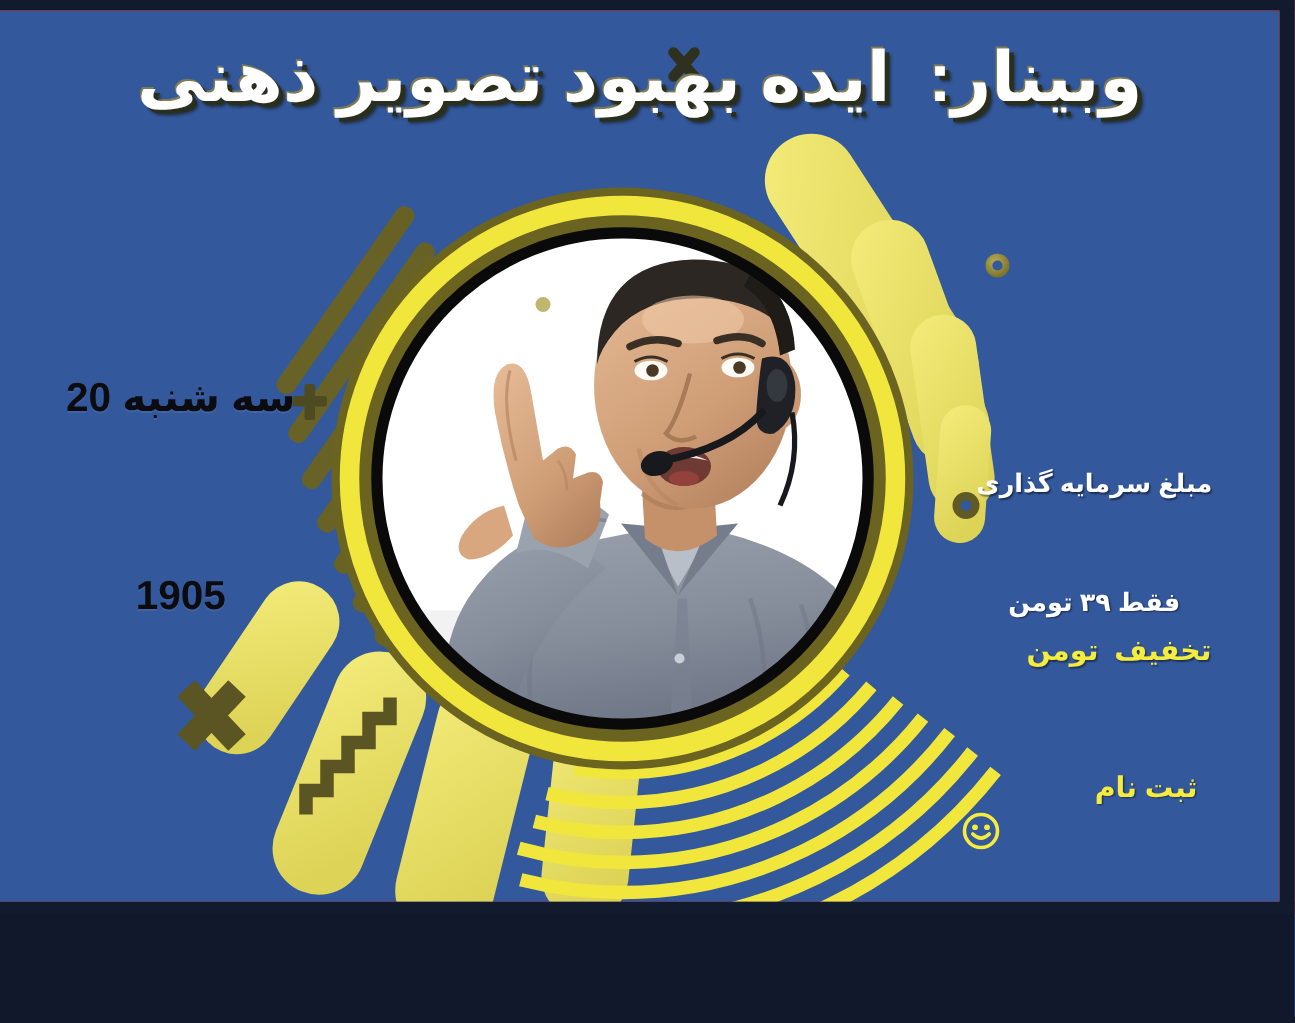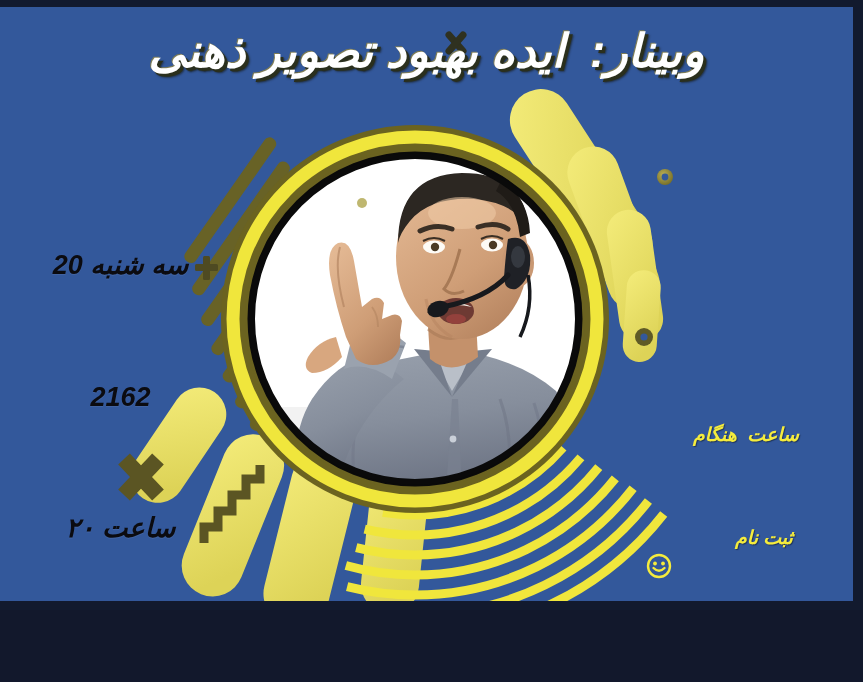--- a/index.html
+++ b/index.html
@@ -10,21 +10,20 @@
   #poster{
     position:relative;
     width:863px;height:610px;
     overflow:hidden;
     background:#ef4444;
     box-sizing:border-box;
     border-top:7px solid #121a2e;
     border-bottom:9px solid #121a2e;
     border-right:10px solid #121a2e;
     border-left:0;
-    font-style:italic;
   }
   #canvas{
     position:absolute;
     inset:0;
     width:100%;height:100%;
   }
   svg.art{position:absolute;left:0;top:0;width:853px;height:666px;display:block;}
 
   
   .txt{position:absolute;white-space:pre;direction:rtl;}
@@ -76,21 +75,20 @@
     color:#f5ec3d;
     font-size:19px;
     font-weight:bold;
     line-height:1.6;
     z-index:35;
     text-shadow:1px 1px 1px rgba(0,0,0,.4);
   }
   #discount-line2{
     display:flex;align-items:flex-start;justify-content:center;gap:10px;
     direction:rtl;
-    margin-top:12px;
   }
 
   #cta{
     top:552px;left:0;right:0;
     text-align:center;
     color:#07080c;
     font-size:25px;
     font-weight:bold;
     z-index:36;
     letter-spacing:0;
@@ -309,27 +307,30 @@
         </g>
 
         <circle cx="362" cy="196" r="5" fill="#b8af60" opacity=".9"></circle>
       </g>
     </svg>
 
     <div class="txt" id="title">وبینار:  ایده بهبود تصویر ذهنی</div>
 
     <div class="txt" id="date-block">
       <div>سه شنبه 20</div>
-      <div>2162</div>
-      <div>ساعت ۲۰</div>
+      <div>1905</div>
     </div>
 
+    <div class="txt" id="price-block">
+      <div>مبلغ سرمایه گذاری</div>
+      <div>فقط ۳۹ تومن</div>
+    </div>
 
     <div class="txt" id="discount-block">
-      <div>ساعت  هنگام</div>
+      <div>تخفیف  تومن</div>
       <div id="discount-line2">
         <span>ثبت نام</span>
         <span class="smiley">
           <svg viewBox="0 0 26 26" width="26" height="26">
             <circle cx="13" cy="13" r="11" fill="none" stroke="#f5ec3d" stroke-width="2.4"></circle>
             <circle cx="9" cy="10.5" r="1.9" fill="#f5ec3d"></circle>
             <circle cx="17" cy="10.5" r="1.9" fill="#f5ec3d"></circle>
             <path d="M7.5 15 Q13 20.5 18.5 15" fill="none" stroke="#f5ec3d" stroke-width="2.4" stroke-linecap="round"></path>
           </svg>
         </span>

